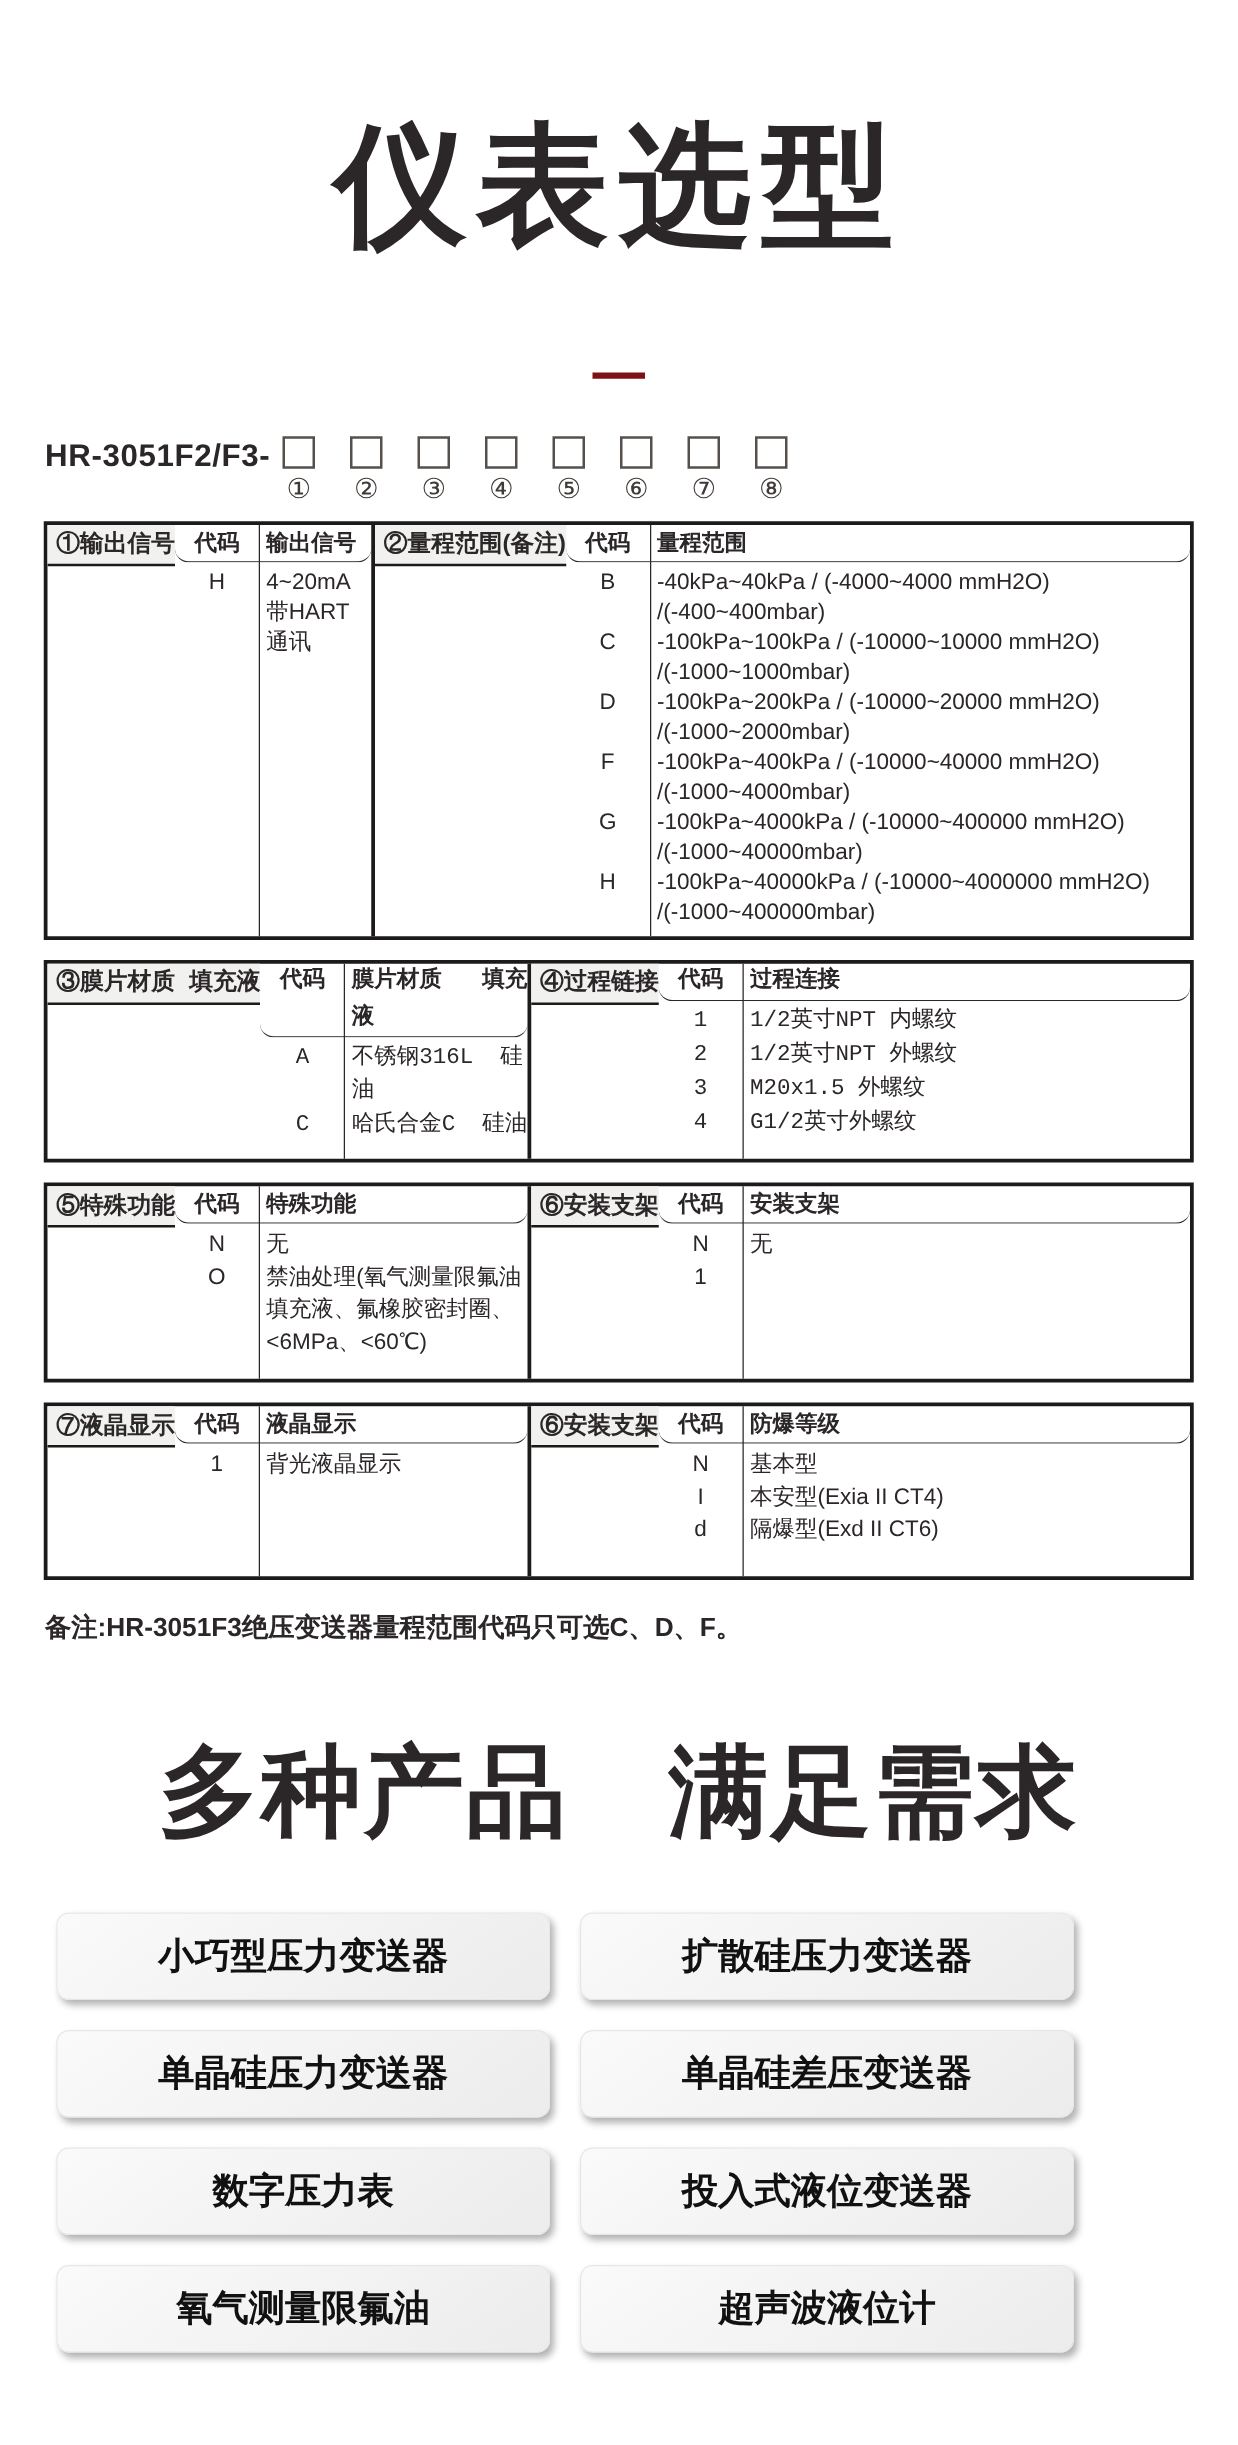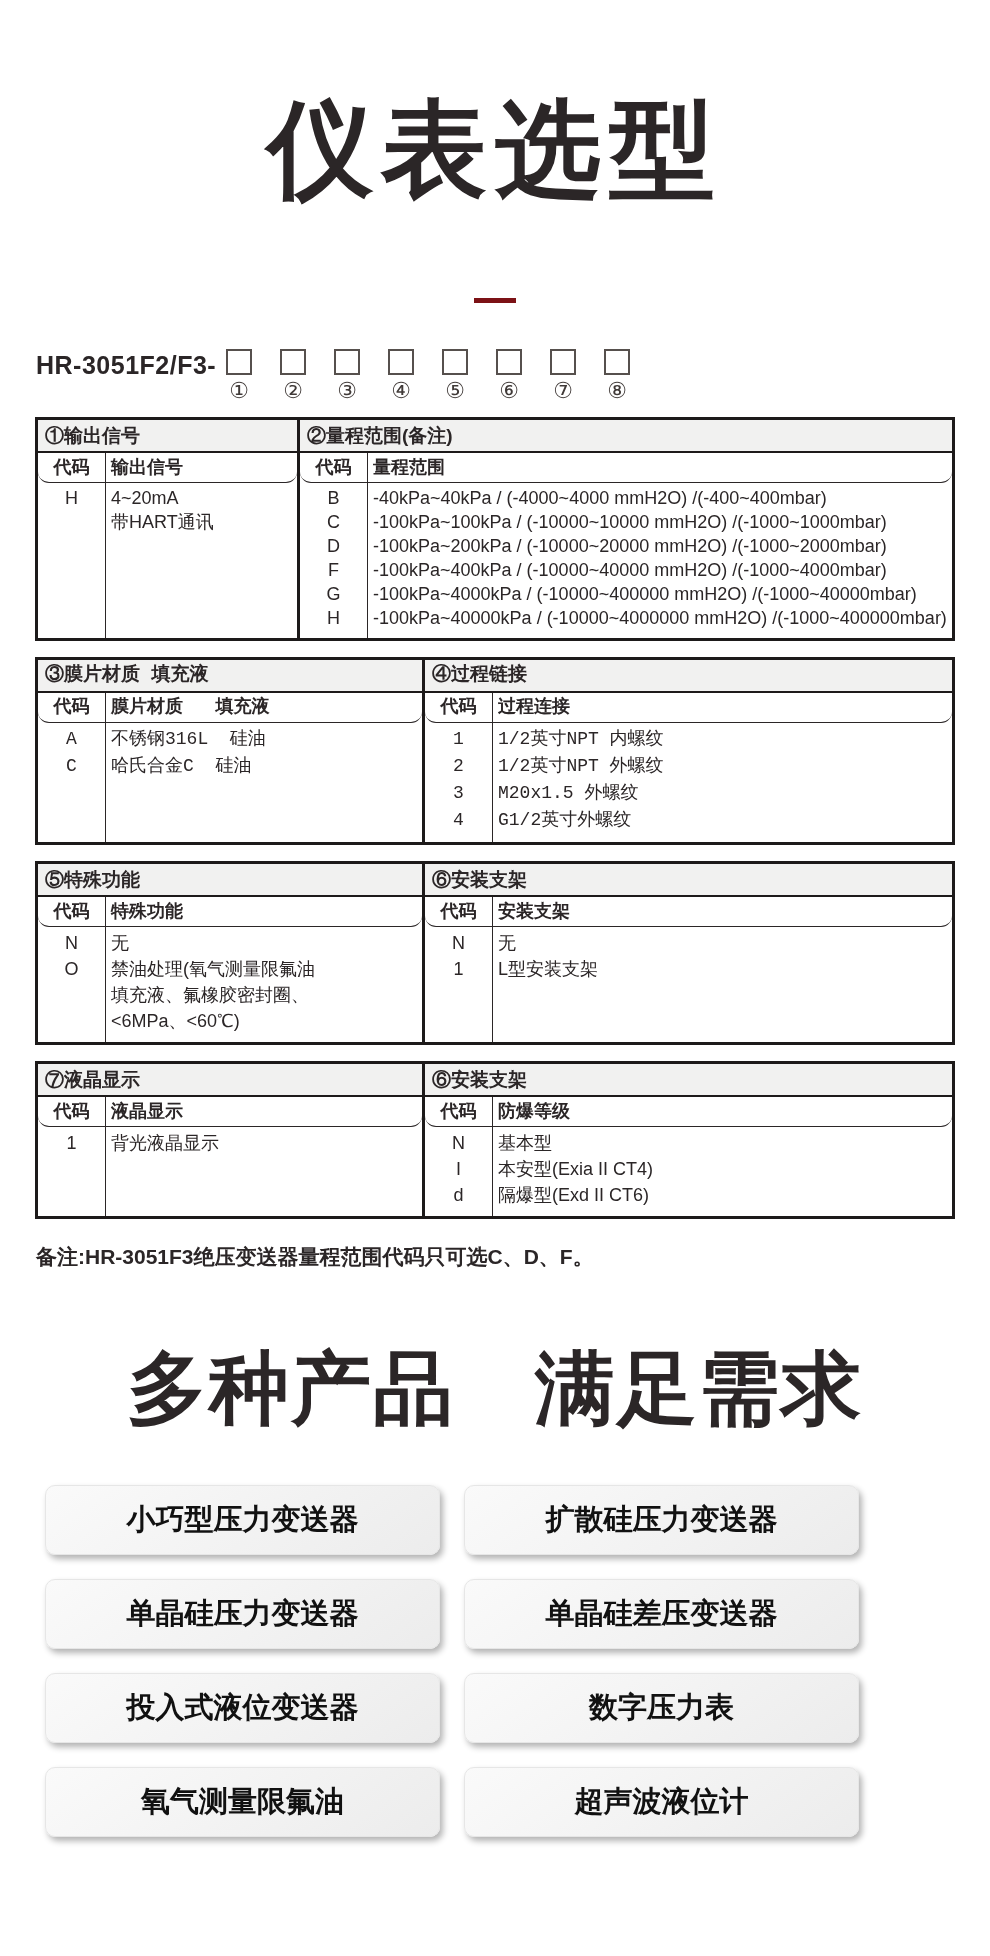--- a/index.html
+++ b/index.html
@@ -30,21 +30,21 @@
   
   .tables { margin-top:14px; }
   .tbl {
     width:920px; margin:0 0 16px 35px;
     border:3px solid #1d1a1a; display:flex; align-items:stretch; background:#fff;
   }
   .tbl.t1 { min-height:216px; }
   .tbl.t2 { min-height:162px;font-family:Liberation Mono, monospace; }
   .tbl.t3 { min-height:160px; }
   .tbl.t4 { min-height:142px; }
-  .sec { display:flex; flex-direction:column; }
+  .sec { display:flex; }
   .sec.left  { border-right:3px solid #1d1a1a; }
   .t1 .sec.left { width:262px; }
   .t2 .sec.left, .t3 .sec.left, .t4 .sec.left { width:387px; }
   .sec.right { flex:1; }
   .sec-title {
     height:33px; line-height:31px; padding-left:7px;
     background:#f1f1f0; border-bottom:2px solid #1d1a1a;
     font-size:19px; font-weight:700; color:#2b2627;
   }
   .sec-grid { position:relative; flex:1; display:flex; flex-direction:column; padding-bottom:8px; }
@@ -252,21 +252,20 @@
         <div class="trow head">
           <div class="c code">代码</div>
           <div class="c label">安装支架</div>
         </div>
         <div class="trow">
           <div class="c code">N</div>
           <div class="c label">无</div>
         </div>
         <div class="trow">
           <div class="c code">1</div>
-          <div class="c label">L型安装支架</div>
         </div>
       </div>
     </div>
   </div>
 
   <div class="tbl t4">
     <div class="sec left">
       <div class="sec-title">⑦液晶显示</div>
       <div class="sec-grid">
         <div class="vline"></div>
@@ -311,17 +310,17 @@
 <h2 class="products-heading">
   <span>多种产品</span>
   <span>满足需求</span>
 </h2>
 
 <div class="products-grid">
   <div class="product-button">小巧型压力变送器</div>
   <div class="product-button">扩散硅压力变送器</div>
   <div class="product-button">单晶硅压力变送器</div>
   <div class="product-button">单晶硅差压变送器</div>
+  <div class="product-button">数字压力表</div>
   <div class="product-button">投入式液位变送器</div>
-  <div class="product-button">数字压力表</div>
   <div class="product-button">氧气测量限氟油</div>
   <div class="product-button">超声波液位计</div>
 </div>
 
 </body></html>

